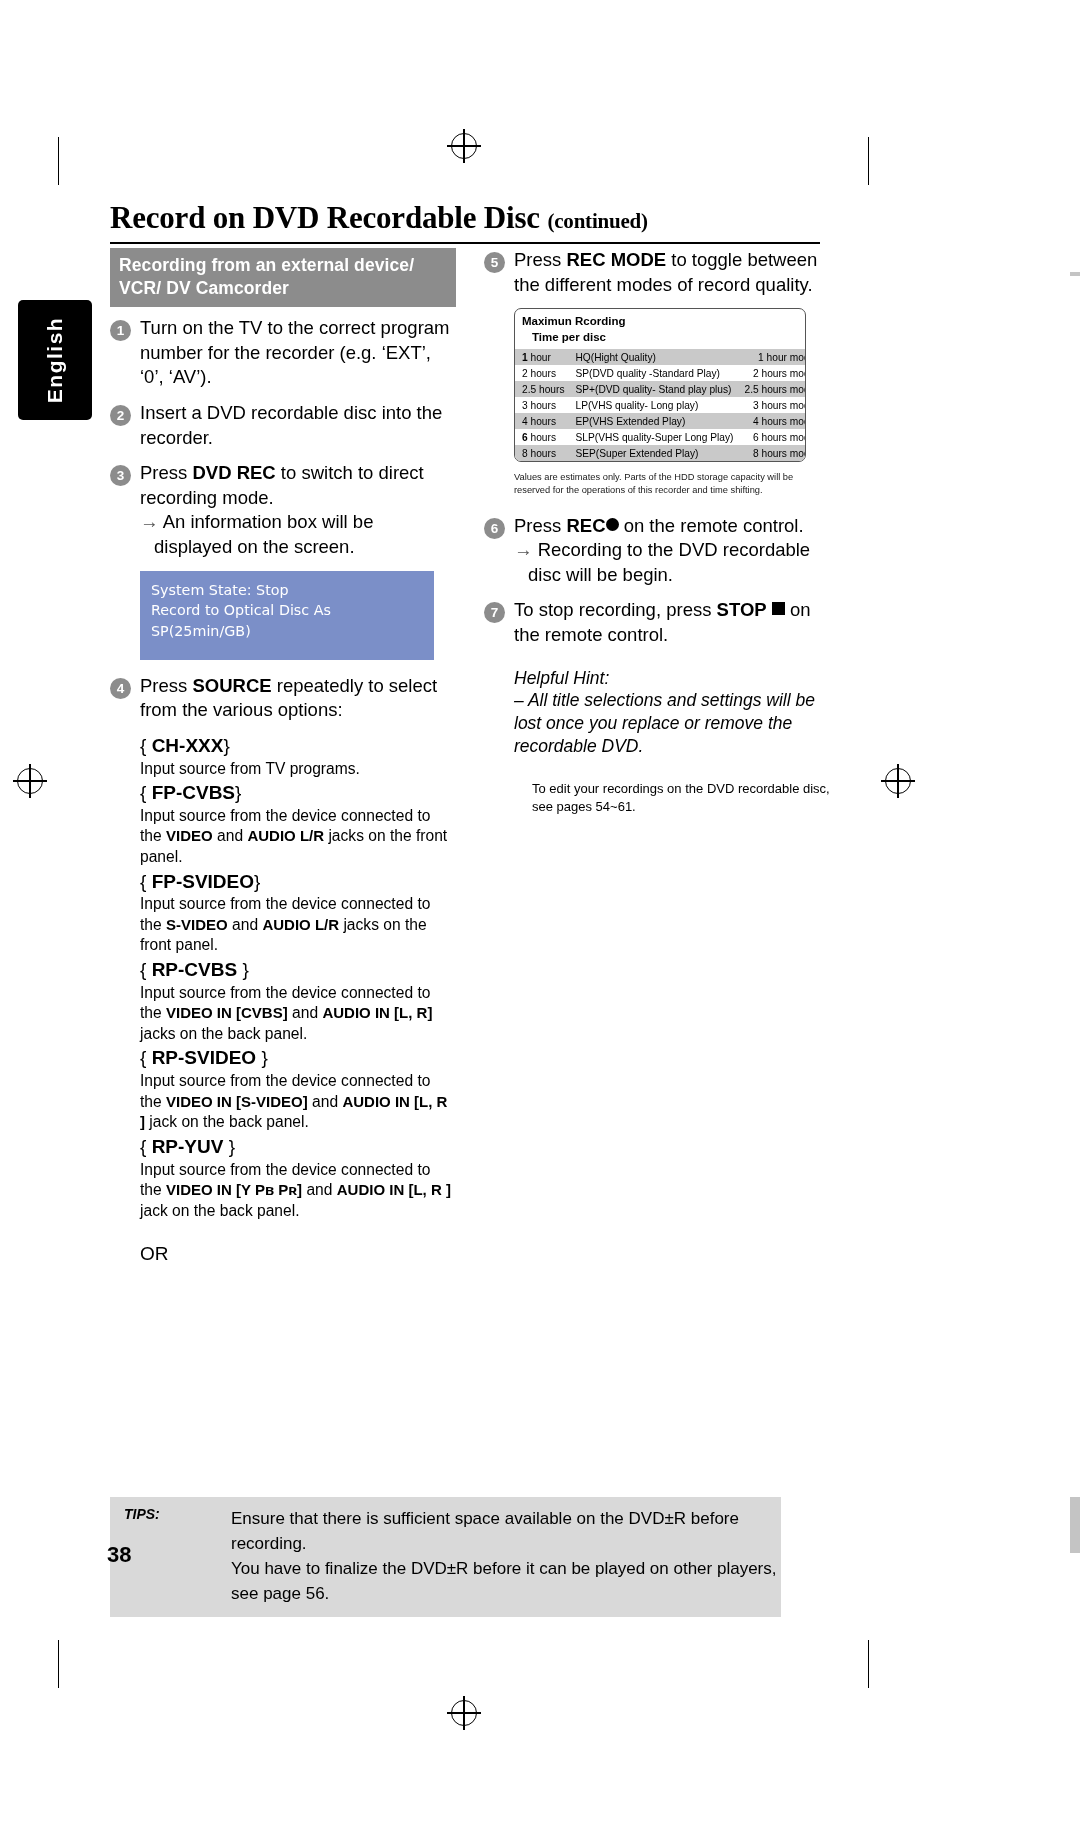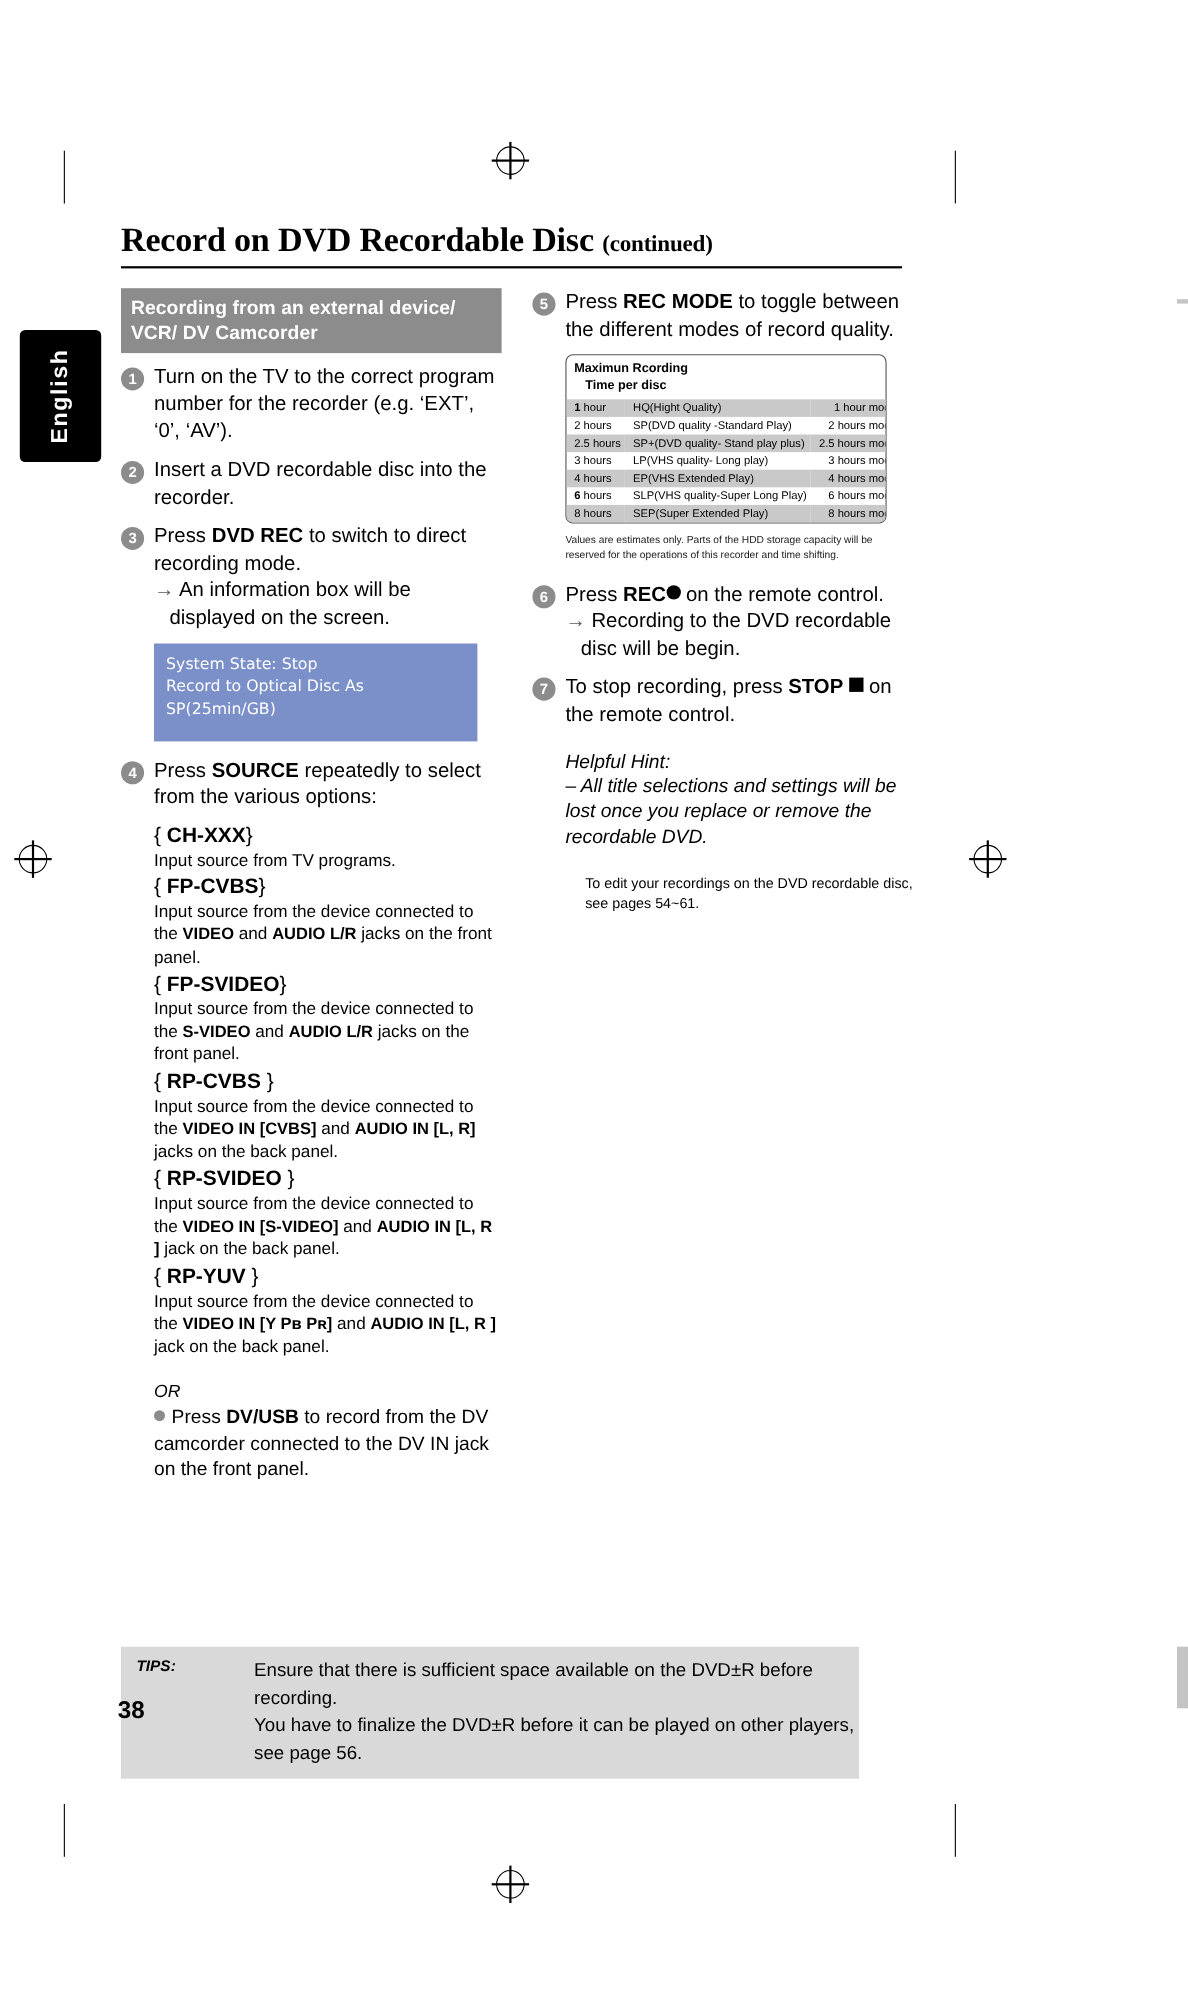--- a/index.html
+++ b/index.html
@@ -74,25 +74,24 @@
   .title-rule {
     border-top: 2.4px solid #000;
     margin-top: 6px;
     width: 710px;
   }
 
   
   .cols {
     position: absolute;
     left: 110px;
-    top: 262px;
+    top: 248px;
     width: 720px;
     display: flex;
-    gap: 16px;
-    justify-content: space-between;
+    gap: 28px;
   }
   .col { width: 346px; }
   .col-right { width: 346px; }
 
   .sec-head {
     background: #8c8c8c;
     color: #ffffff;
     font-weight: bold;
     font-size: 17.5px;
     line-height: 1.32;
@@ -156,22 +155,21 @@
   }
   .opt-name .brace { font-weight: normal; }
   .opt-desc {
     font-size: 15.6px;
     line-height: 1.32;
     margin-bottom: 1px;
   }
   .opt-desc b { font-weight: bold; font-size: 15px; }
 
   .or-line {
-    font-style: italic;
-    font-size: 16px;
+    font-size: 19px;
     margin: 22px 0 2px 30px;
   }
   .bullet-para {
     font-size: 17.5px;
     line-height: 1.33;
     margin-left: 30px;
   }
   .dot {
     display: inline-block;
     width: 10px; height: 10px;
@@ -386,23 +384,20 @@
         <div class="opt-desc"><span>Input source from the device connected to the </span><b>VIDEO IN [S-VIDEO]</b><span> and </span><b>AUDIO IN [L, R ]</b><span> jack on the back panel.</span></div>
       </div>
 
       <div>
         <div class="opt-name"><span class="brace">{ </span><span>RP-YUV</span><span class="brace"> }</span></div>
         <div class="opt-desc"><span>Input source from the device connected to the </span><b>VIDEO IN [Y Pв Pʀ]</b><span> and </span><b>AUDIO IN [L, R ]</b><span> jack on the back panel.</span></div>
       </div>
     </div>
 
     <div class="or-line">OR</div>
-    <div class="bullet-para">
-      <span class="dot"></span><span>Press </span><b>DV/USB</b><span> to record from the DV camcorder connected to the DV IN jack on the front panel.</span>
-    </div>
   </div>
 
   <div class="col-right">
 
     <div class="step">
       <div class="num">5</div>
       <div class="step-body">
         <span>Press </span><b>REC MODE</b><span> to toggle between the different modes of record quality.</span>
       </div>
     </div>

